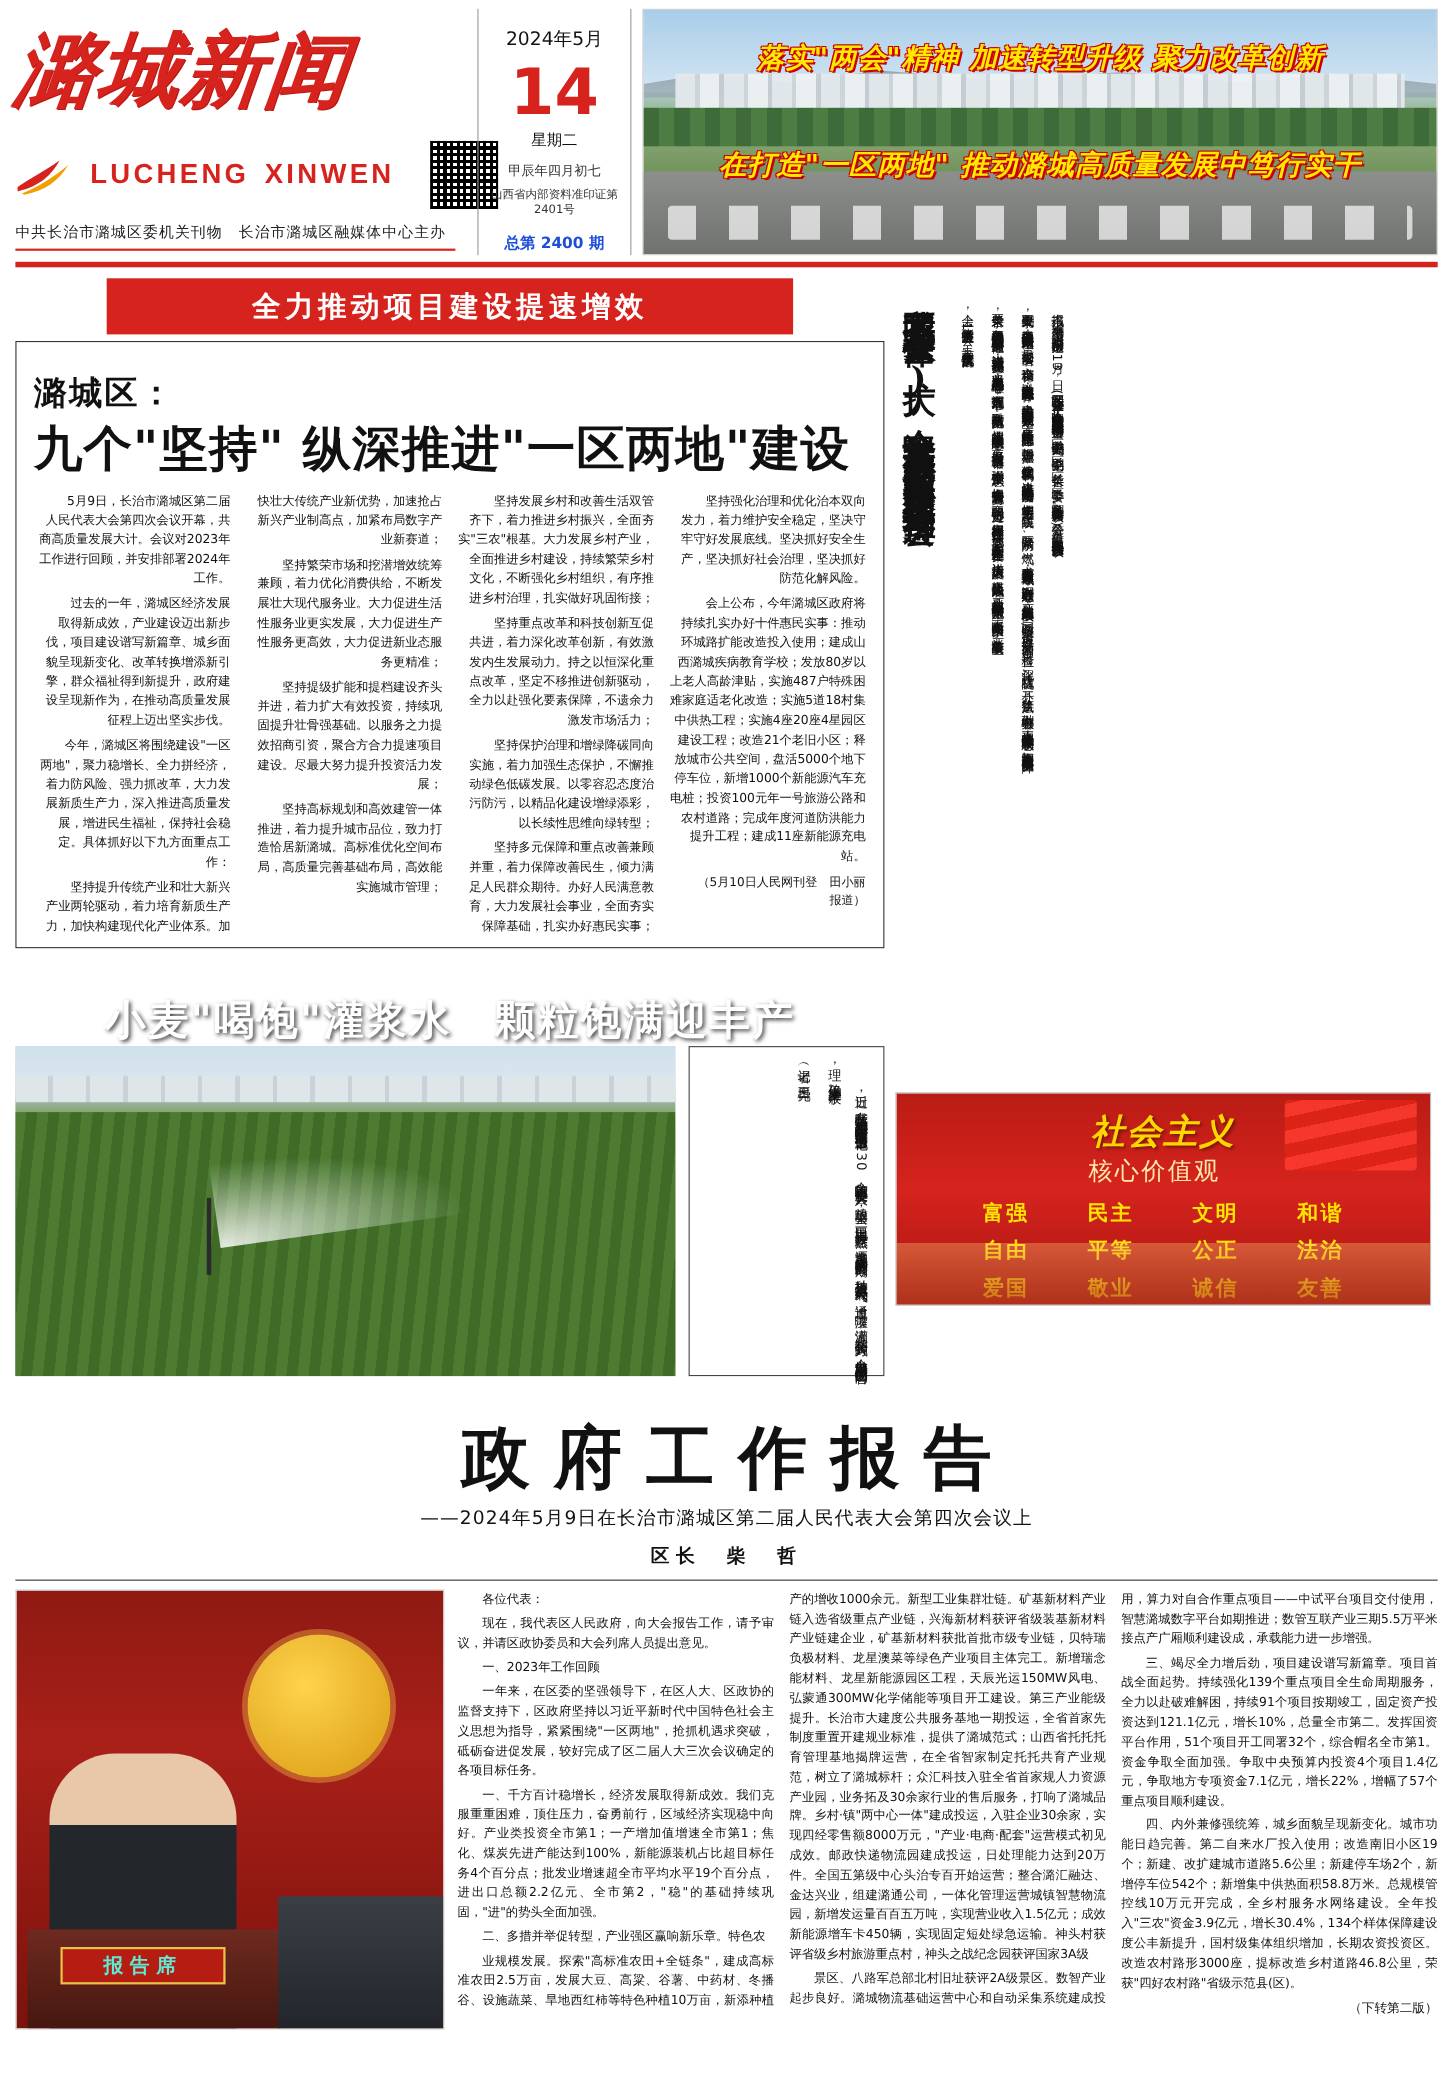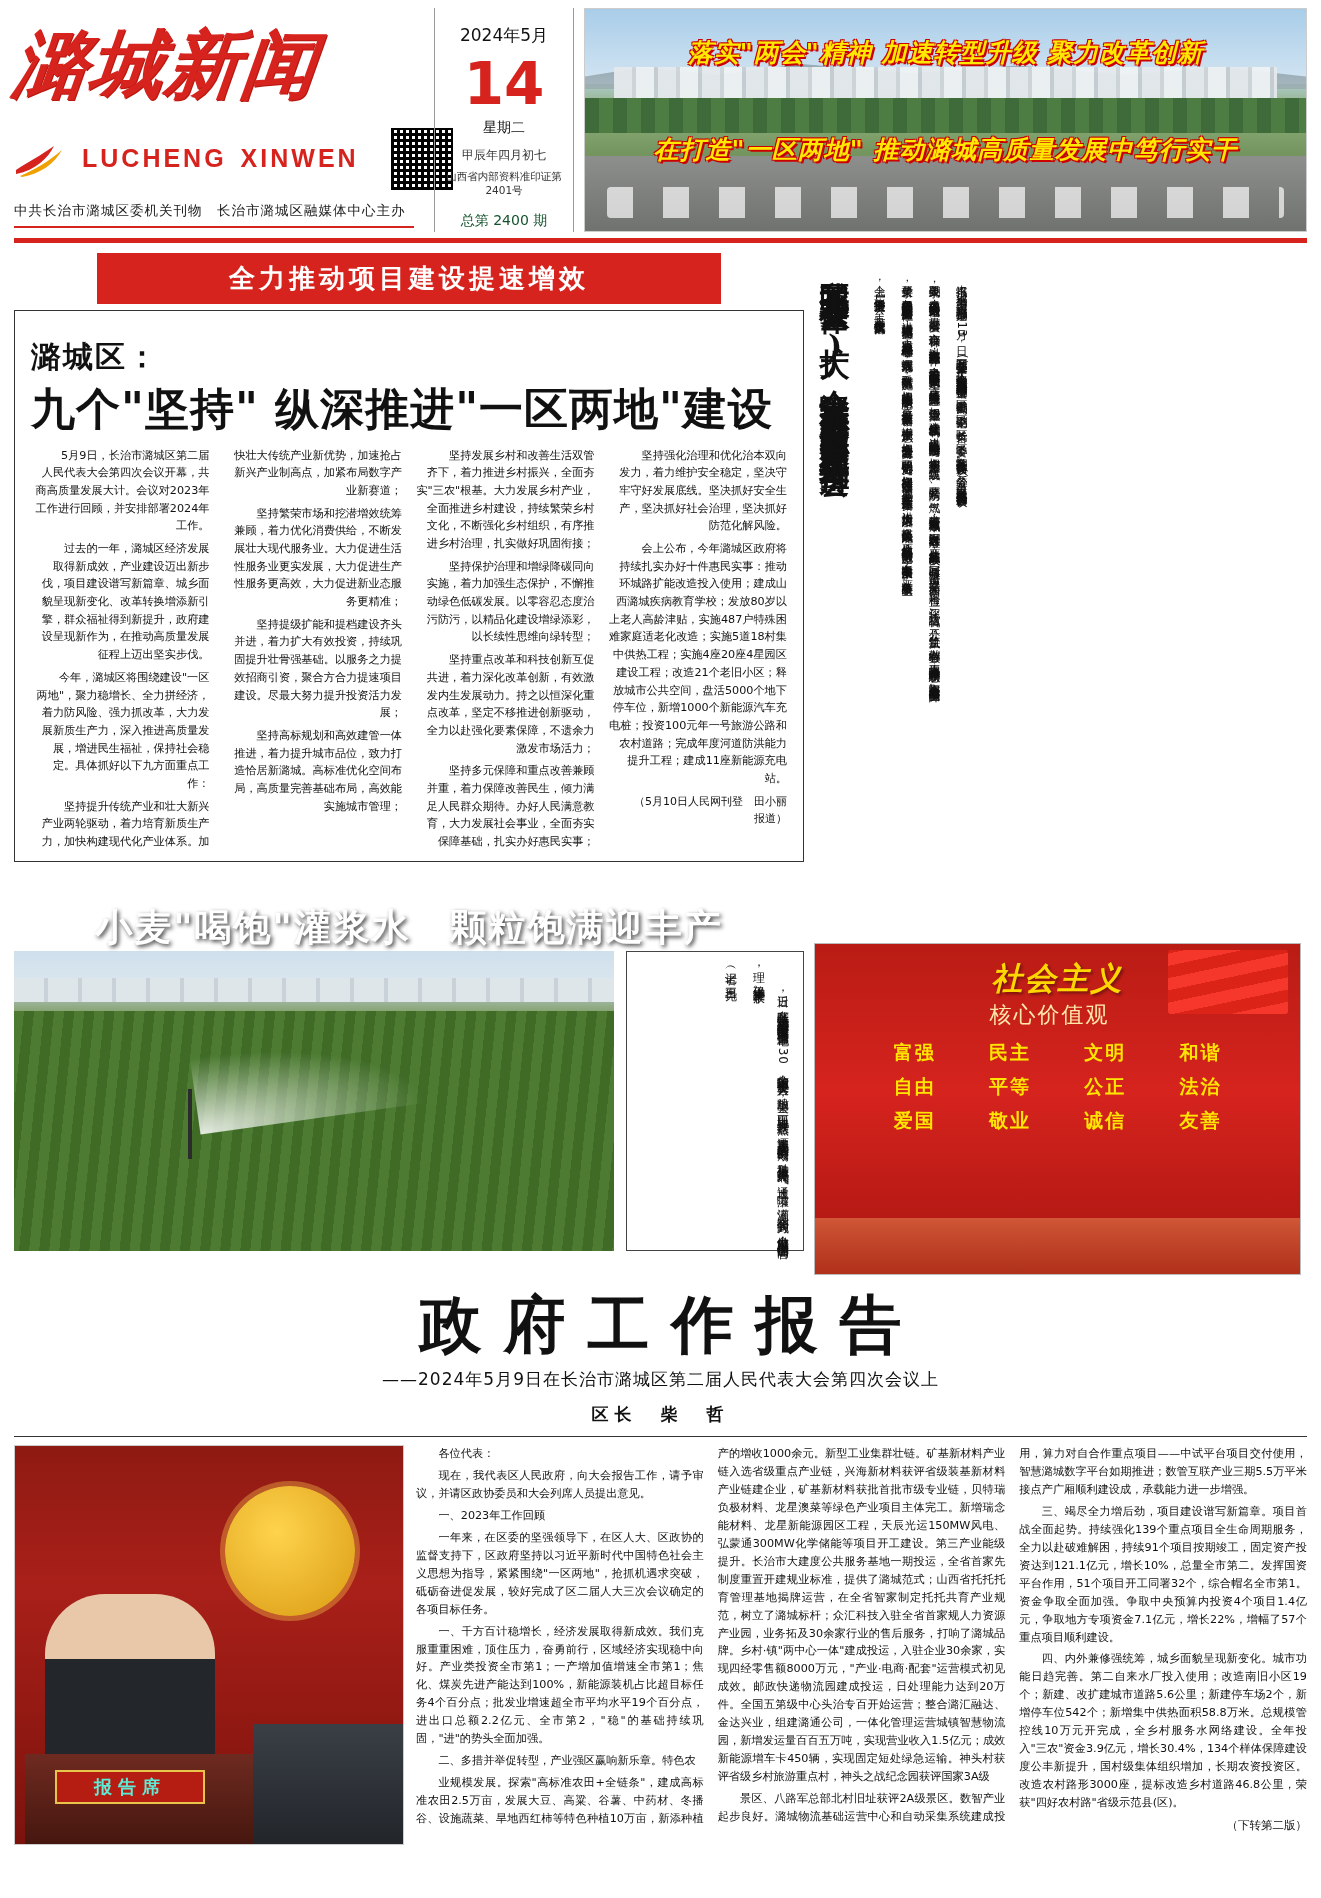--- a/index.html
+++ b/index.html
@@ -91,21 +91,21 @@
     display: flex;
     flex-direction: column;
     align-items: center;
     font-family: "DejaVu Sans", sans-serif;
   }
   .d-ym { font-size: 17px; margin-top: 10px; }
   .d-day { font-size: 58px; font-weight: 700; color:#d6231e; line-height: 1; margin: 8px 0 6px; }
   .d-week { font-size: 14px; margin-bottom: 10px;}
   .d-lunar { font-size: 12px; color:#333; margin-bottom: 6px;}
   .d-code { font-size: 10.5px; color:#333; margin-bottom: 14px;}
-  .d-issue { font-size: 14px; color:#14532d; }
+  .d-issue { font-size: 14px; color:#1d4ed8;font-weight:bold; }
 
   .mast-photo {
     flex: 1;
     margin-left: 10px;
     position: relative;
     border: 1px solid #ccc;
     overflow: hidden;
     background: linear-gradient(180deg,#9dc6e8 0%, #bcd9ef 28%, #8fae7d 45%, #6d8f57 70%, #5c6f55 100%);
   }
   .ph-sky { position:absolute; top:0; left:0; right:0; height: 34%;
@@ -223,21 +223,21 @@
   .wheat-caption {
     position: absolute; top: 60px; left: 612px; width: 178px; height: 300px;
     border: 1px solid #444; padding: 10px 8px;
     writing-mode: vertical-rl;
     font-size: 12px; line-height: 2; letter-spacing: 1px;
   }
   .wheat-caption p { text-indent: 2em; margin-left: 4px;}
   .wheat-by { text-align: left; font-size: 12px; margin-left: 14px;}
 
   .values-poster {
-    width: 487px; height: 332px; margin-top: 52px;
+    width: 487px; height: 194px; margin-top: 102px;
     border: 1px solid #bbb;
     background: linear-gradient(180deg,#b91c14 0%, #d6231e 45%, #a8150f 100%);
     position: relative; overflow: hidden;
   }
   .vp-title {
     position:absolute; top: 14px; left: 0; right: 0; text-align:center;
     color:#ffd700; font-family:"DejaVu Serif","Liberation Serif",serif;
     font-size: 31px; font-weight: 700; letter-spacing: 2px; font-style: italic;
     text-shadow: 2px 2px 3px rgba(0,0,0,.4);
   }
@@ -348,22 +348,22 @@
       <div class="lead-head">九个"坚持" 纵深推进"一区两地"建设</div>
       <div class="lead-cols">
         <p>5月9日，长治市潞城区第二届人民代表大会第四次会议开幕，共商高质量发展大计。会议对2023年工作进行回顾，并安排部署2024年工作。</p>
         <p>过去的一年，潞城区经济发展取得新成效，产业建设迈出新步伐，项目建设谱写新篇章、城乡面貌呈现新变化、改革转换增添新引擎，群众福祉得到新提升，政府建设呈现新作为，在推动高质量发展征程上迈出坚实步伐。</p>
         <p>今年，潞城区将围绕建设"一区两地"，聚力稳增长、全力拼经济，着力防风险、强力抓改革，大力发展新质生产力，深入推进高质量发展，增进民生福祉，保持社会稳定。具体抓好以下九方面重点工作：</p>
         <p>坚持提升传统产业和壮大新兴产业两轮驱动，着力培育新质生产力，加快构建现代化产业体系。加快壮大传统产业新优势，加速抢占新兴产业制高点，加紧布局数字产业新赛道；</p>
         <p>坚持繁荣市场和挖潜增效统筹兼顾，着力优化消费供给，不断发展壮大现代服务业。大力促进生活性服务业更实发展，大力促进生产性服务更高效，大力促进新业态服务更精准；</p>
         <p>坚持提级扩能和提档建设齐头并进，着力扩大有效投资，持续巩固提升壮骨强基础。以服务之力提效招商引资，聚合方合力提速项目建设。尽最大努力提升投资活力发展；</p>
         <p>坚持高标规划和高效建管一体推进，着力提升城市品位，致力打造恰居新潞城。高标准优化空间布局，高质量完善基础布局，高效能实施城市管理；</p>
         <p>坚持发展乡村和改善生活双管齐下，着力推进乡村振兴，全面夯实"三农"根基。大力发展乡村产业，全面推进乡村建设，持续繁荣乡村文化，不断强化乡村组织，有序推进乡村治理，扎实做好巩固衔接；</p>
+        <p>坚持重点改革和科技创新互促共进，着力深化改革创新，有效激发内生发展动力。持之以恒深化重点改革，坚定不移推进创新驱动，全力以赴强化要素保障，不遗余力激发市场活力；</p>
         <p>坚持保护治理和增绿降碳同向实施，着力加强生态保护，不懈推动绿色低碳发展。以零容忍态度治污防污，以精品化建设增绿添彩，以长续性思维向绿转型；</p>
-        <p>坚持重点改革和科技创新互促共进，着力深化改革创新，有效激发内生发展动力。持之以恒深化重点改革，坚定不移推进创新驱动，全力以赴强化要素保障，不遗余力激发市场活力；</p>
         <p>坚持多元保障和重点改善兼顾并重，着力保障改善民生，倾力满足人民群众期待。办好人民满意教育，大力发展社会事业，全面夯实保障基础，扎实办好惠民实事；</p>
         <p>坚持强化治理和优化治本双向发力，着力维护安全稳定，坚决守牢守好发展底线。坚决抓好安全生产，坚决抓好社会治理，坚决抓好防范化解风险。</p>
         <p>会上公布，今年潞城区政府将持续扎实办好十件惠民实事：推动环城路扩能改造投入使用；建成山西潞城疾病教育学校；发放80岁以上老人高龄津贴，实施487户特殊困难家庭适老化改造；实施5道18村集中供热工程；实施4座20座4星园区建设工程；改造21个老旧小区；释放城市公共空间，盘活5000个地下停车位，新增1000个新能源汽车充电桩；投资100元年一号旅游公路和农村道路；完成年度河道防洪能力提升工程；建成11座新能源充电站。</p>
         <p class="byline-r">（5月10日人民网刊登　田小丽报道）</p>
       </div>
     </div>
   </div>
 
   <div class="col-right">
     <div class="vert-head">我区召开安委会全体(扩大)会议暨安全生产政治监督问题整改和治本攻坚三年行动推进会</div>

